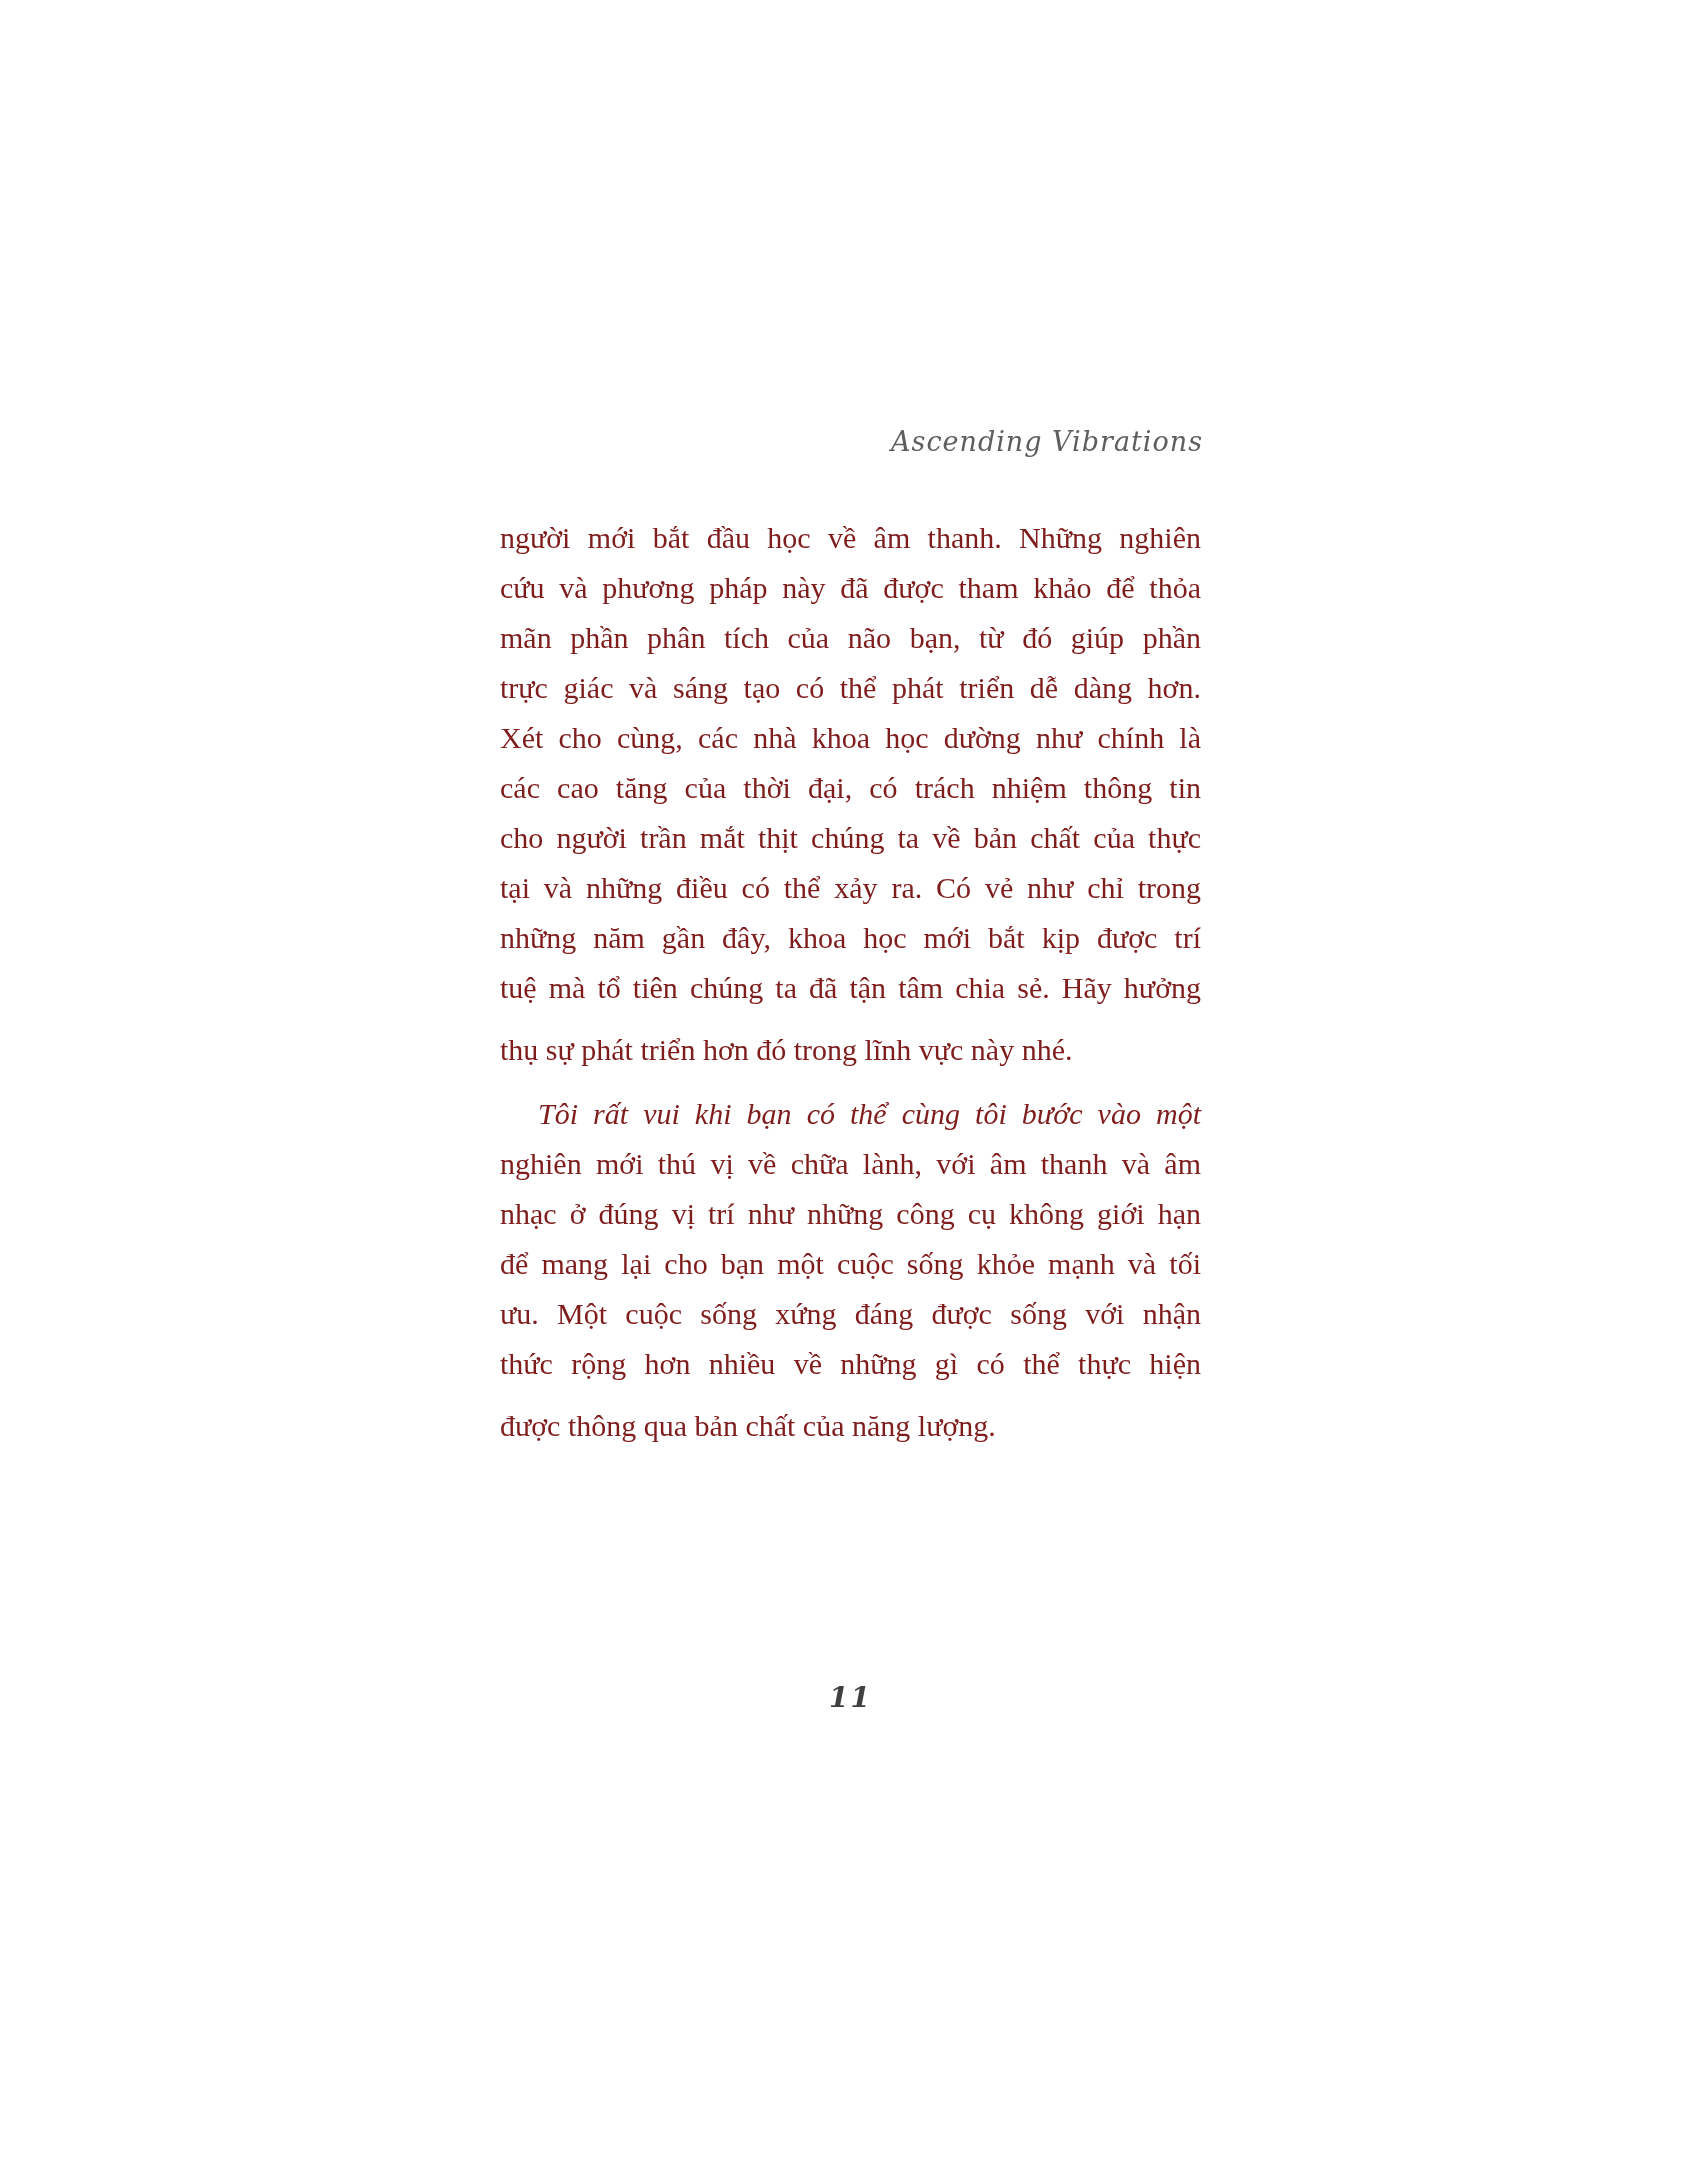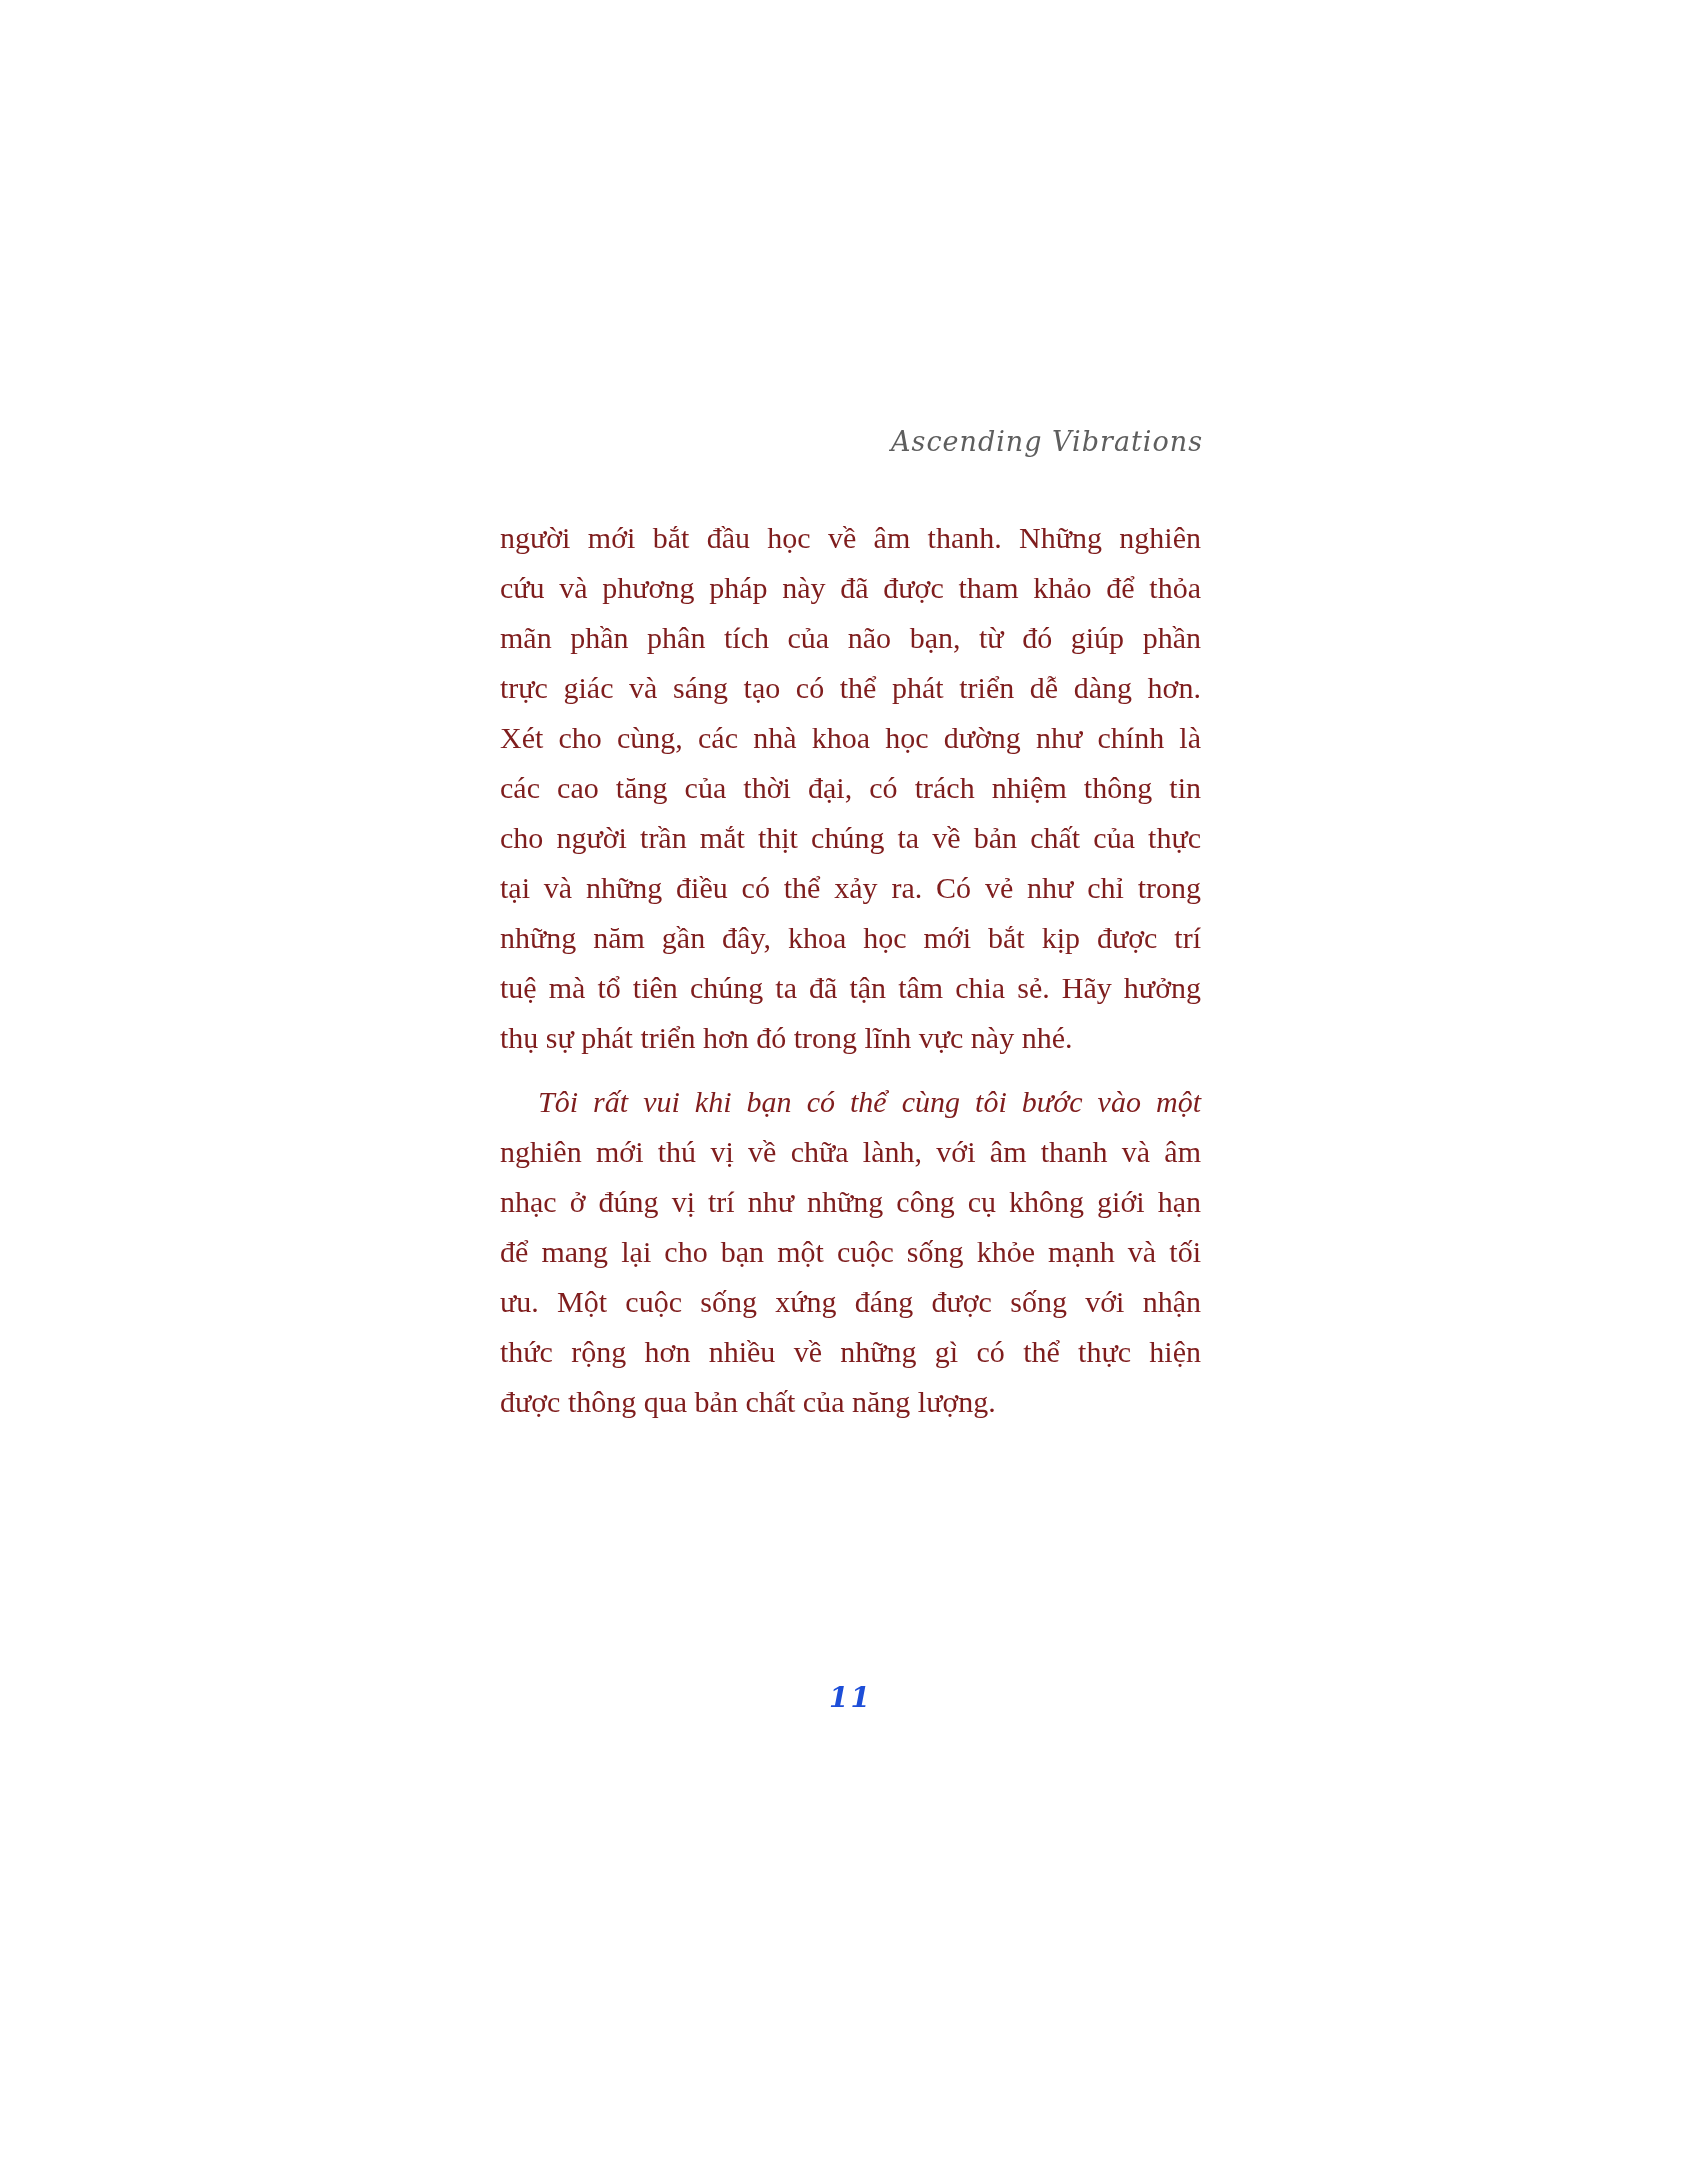--- a/index.html
+++ b/index.html
@@ -41,37 +41,38 @@
   .paragraph + .paragraph { margin-top: 14px; }
   .text-line {
     height: 50px;
     line-height: 50px;
     text-align: justify;
     text-align-last: justify;
   }
   .text-line.final {
     text-align: left;
     text-align-last: left;
+    margin-top: 12px;
   }
   .text-line.indent {
     text-indent: 38px;
     font-style: italic;
   }
   .page-number {
     position: absolute;
     top: 1681px;
     left: 500px;
     width: 701px;
     text-align: center;
     font-family: "DejaVu Serif", serif;
     font-style: italic;
     font-weight: bold;
     font-size: 28px;
     letter-spacing: 2px;
-    color: #1d4ed8;
+    color: #404040;
   }
 </style>
 </head>
 <body>
 
 <div class="page">
 
   <div class="running-header">Ascending Vibrations</div>
 
   <div class="body-text">

